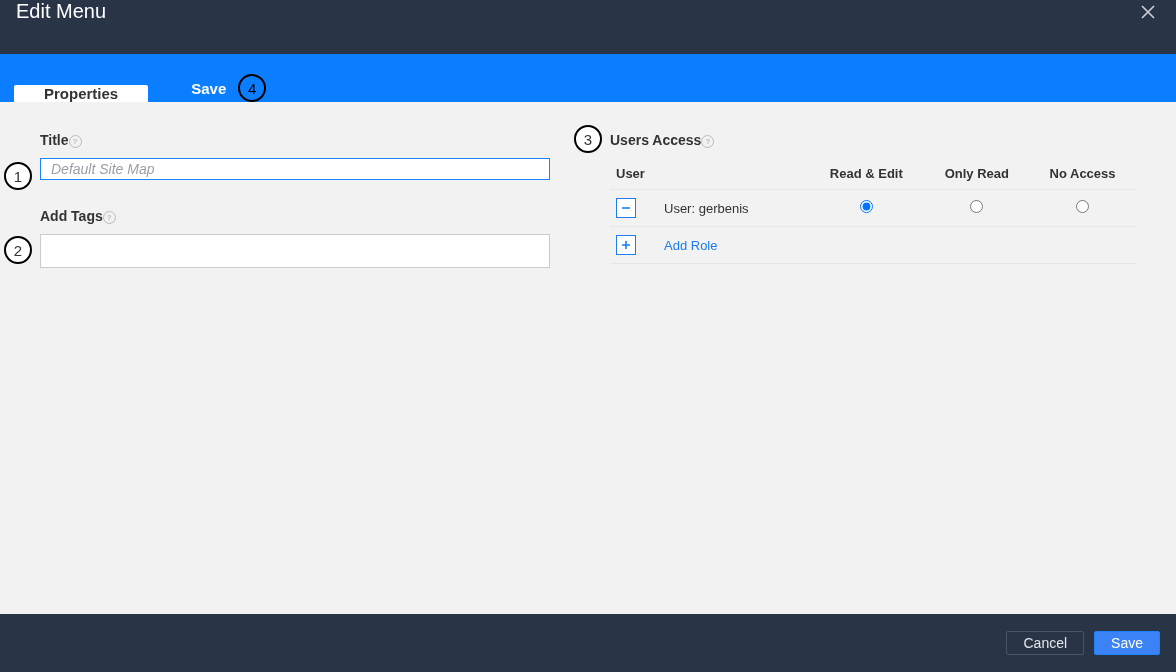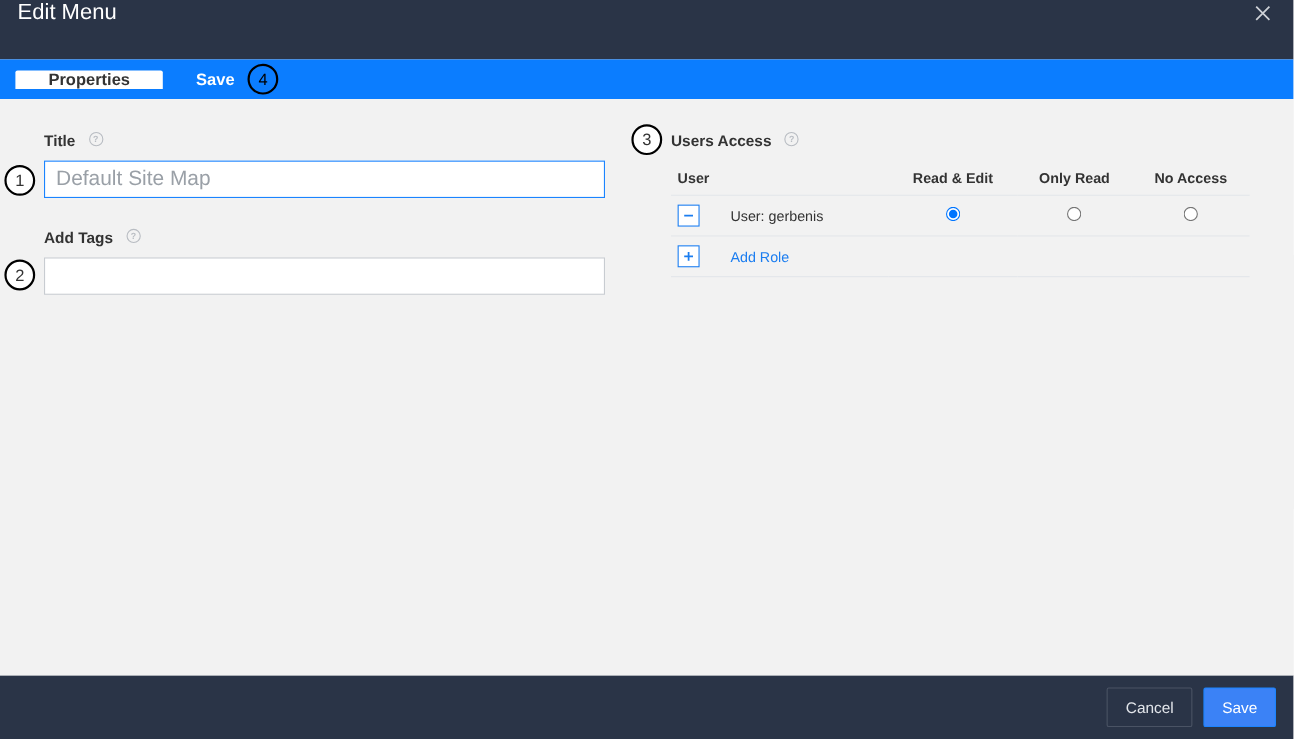--- a/index.html
+++ b/index.html
@@ -34,23 +34,24 @@
     color: #cfd2d8;
     cursor: pointer;
     width: 24px;
     height: 24px;
     display: flex;
     align-items: center;
     justify-content: center;
   }
   .tab-bar {
     background: #0b7dff;
-    height: 36px;
-    display: flex;
-    align-items: center;
+    height: 48px;
+    display: flex;
+    align-items: flex-end;
+    gap: 13px;
   }
   .tab {
     display: flex;
     align-items: center;
     padding: 0 30px;
     font-size: 15px;
     font-weight: 600;
     color: #fff;
     cursor: pointer;
     gap: 8px;
@@ -79,44 +80,45 @@
     display: flex;
     gap: 60px;
   }
   .col-left { flex: 0 0 510px; }
   .col-right { flex: 1; }
   .form-label {
     font-weight: 600;
     font-size: 14px;
     color: #333;
     display: flex;
-    align-items: flex-start;
-    gap: 12px;
+    align-items: flex-end;
+    gap: 0;
     margin-bottom: 10px;
   }
   .help-circle {
     display: inline-flex;
     width: 13px;
     height: 13px;
     border: 1px solid #b8bcc2;
     border-radius: 50%;
     align-items: center;
     justify-content: center;
     font-size: 8px;
     color: #b8bcc2;
   }
   .text-input {
     width: 100%;
-    height: 34px;
+    height: 22px;
     border: 1px solid #1b84ff;
     background: #fff;
     padding: 0 10px;
-    font-size: 19px;
+    font-size: 14px;
     color: #333;
     outline: none;
+    font-style: italic;
   }
   .text-input::placeholder { color: #9aa0a7; }
   .tags-input {
     width: 100%;
     height: 34px;
     border: 1px solid #c8ccd1;
     background: #fff;
     padding: 0 10px;
     font-size: 14px;
   }
@@ -157,21 +159,21 @@
   .modal-footer {
     background: #2a3447;
     height: 58px;
     display: flex;
     align-items: center;
     justify-content: flex-end;
     padding: 0 16px;
     gap: 10px;
   }
   .btn {
-    height: 36px;
+    height: 24px;
     padding: 0 16px;
     font-size: 14px;
     border: 1px solid #4a5364;
     background: transparent;
     color: #e2e5ea;
     cursor: pointer;
     border-radius: 2px;
   }
   .btn.primary {
     background: #3b82f6;

